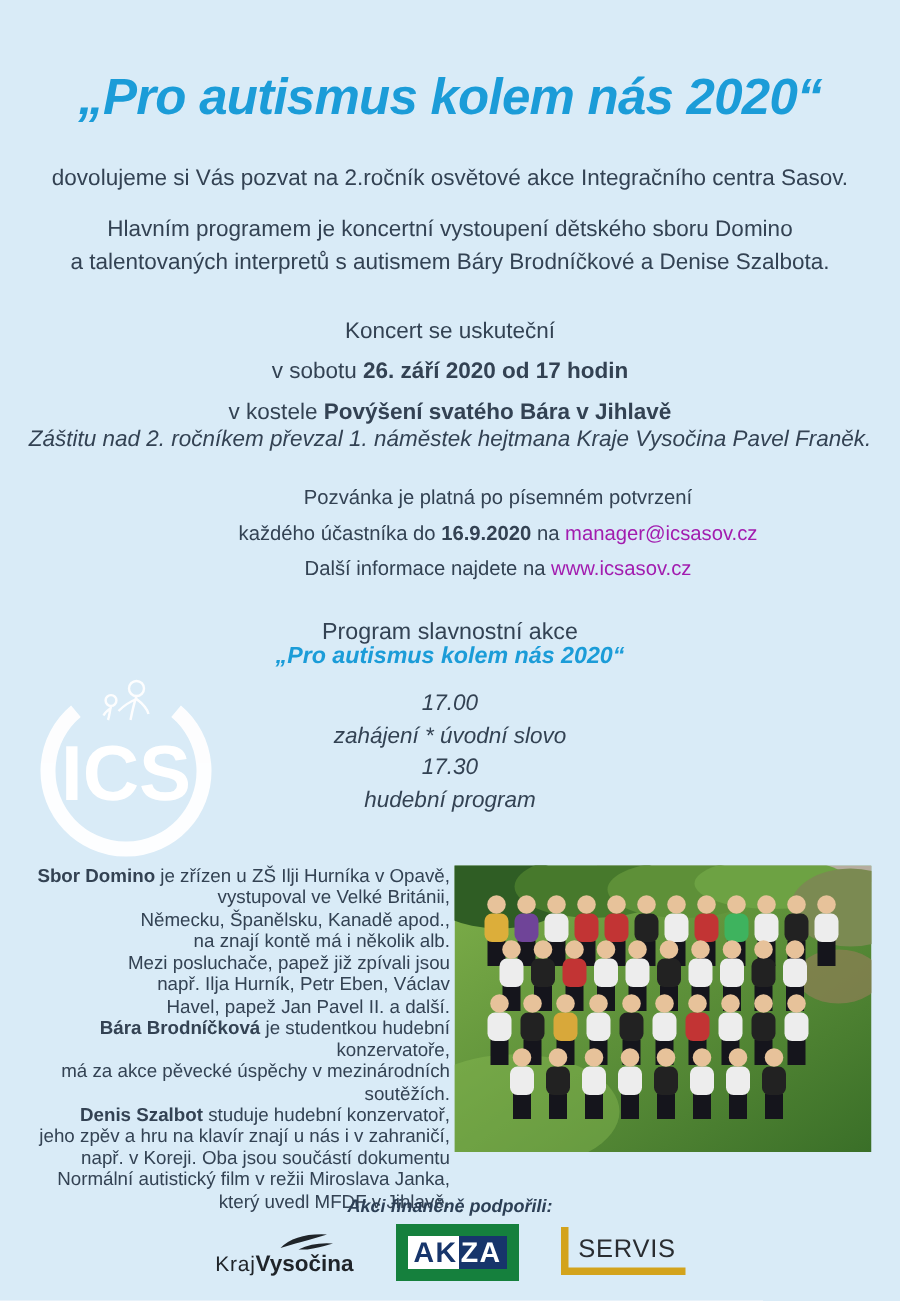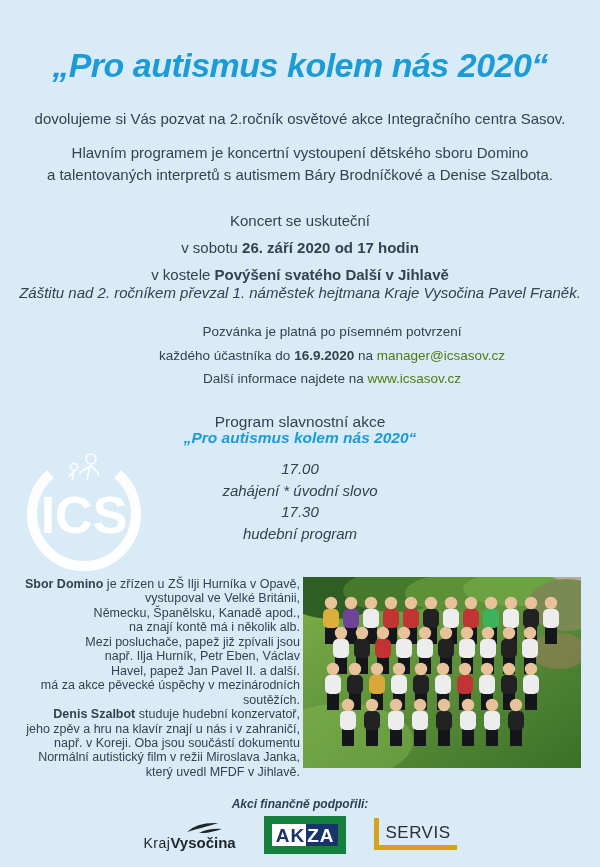--- a/index.html
+++ b/index.html
@@ -16,21 +16,21 @@
     top:46px;font-size:34px;font-weight:bold;font-style:italic;
     color:#1b9cd8;letter-spacing:-0.5px;
   }
   .intro{top:110px;font-size:15px;}
   .mainprog{top:142px;font-size:15px;line-height:22px;}
   .concert{top:207px;font-size:15px;line-height:27px;}
   .concert b{font-weight:bold;}
   .patronage{top:284px;font-size:15px;font-style:italic;font-weight:500;}
   .invite{top:320px;font-size:13.5px;line-height:23.5px;padding-left:32px;}
   .invite b{font-weight:bold;}
-  .invite a{color:#4d7c0f;text-decoration:none;margin-top:33px;}
+  .invite a{color:#a21caf;text-decoration:none;margin-top:33px;}
   .program-heading{top:413px;font-size:15.5px;}
   .program-sub{top:429px;font-size:15.5px;font-weight:bold;font-style:italic;color:#1b9cd8;}
   .schedule{top:458px;font-size:15px;font-style:italic;line-height:21.5px;font-weight:500;}
   .ics-logo{position:absolute;left:12px;top:450px;width:146px;height:124px;}
   .about{
     position:absolute;left:12px;top:577px;width:288px;
     text-align:right;font-size:12.5px;line-height:14.45px;
   }
   .about b{font-weight:bold;}
   .photo{
@@ -68,21 +68,21 @@
   <div class="abs intro">dovolujeme si Vás pozvat na 2.ročník osvětové  akce Integračního centra Sasov.</div>
 
   <div class="abs mainprog">
     <div>Hlavním programem je koncertní vystoupení dětského sboru Domino</div>
     <div>a talentovaných interpretů s autismem Báry Brodníčkové a Denise Szalbota.</div>
   </div>
 
   <div class="abs concert">
     <div>Koncert se uskuteční</div>
     <div><span>v sobotu </span><b>26. září 2020 od 17 hodin</b></div>
-    <div><span>v kostele </span><b>Povýšení svatého Další v Jihlavě</b></div>
+    <div><span>v kostele </span><b>Povýšení svatého Bára v Jihlavě</b></div>
   </div>
 
   <div class="abs patronage">Záštitu nad 2. ročníkem převzal 1. náměstek hejtmana Kraje Vysočina Pavel Franěk.</div>
 
   <div class="abs invite">
     <div>Pozvánka  je platná po písemném potvrzení</div>
     <div><span>každého účastníka do </span><b>16.9.2020</b><span> na </span><a href="#">manager@icsasov.cz</a></div>
     <div><span>Další informace najdete na </span><a href="#">www.icsasov.cz</a></div>
   </div>
 
@@ -110,20 +110,21 @@
   </svg>
 
   <div class="about">
     <div><b>Sbor Domino</b><span> je zřízen u ZŠ Ilji Hurníka v Opavě,</span></div>
     <div><b></b><span>vystupoval ve Velké Británii,</span></div>
     <div><b></b><span>Německu, Španělsku, Kanadě apod.,</span></div>
     <div><b></b><span>na znají kontě má i několik alb.</span></div>
     <div><b></b><span>Mezi posluchače, papež již zpívali jsou</span></div>
     <div><b></b><span>např. Ilja Hurník, Petr Eben, Václav</span></div>
     <div><b></b><span>Havel, papež Jan Pavel II. a další.</span></div>
+    <div><b>Bára Brodníčková</b><span> je studentkou hudební konzervatoře,</span></div>
     <div><b></b><span>má za akce pěvecké úspěchy v mezinárodních soutěžích.</span></div>
     <div><b>Denis Szalbot</b><span> studuje hudební konzervatoř,</span></div>
     <div><b></b><span>jeho zpěv a hru na klavír znají u nás i v zahraničí,</span></div>
     <div><b></b><span>např. v Koreji. Oba jsou součástí dokumentu</span></div>
     <div><b></b><span>Normální autistický film v režii Miroslava Janka,</span></div>
     <div><b></b><span>který uvedl MFDF v Jihlavě.</span></div>
   </div>
 
   <svg class="photo" viewBox="0 0 278 191" aria-hidden="true">
     <defs>

